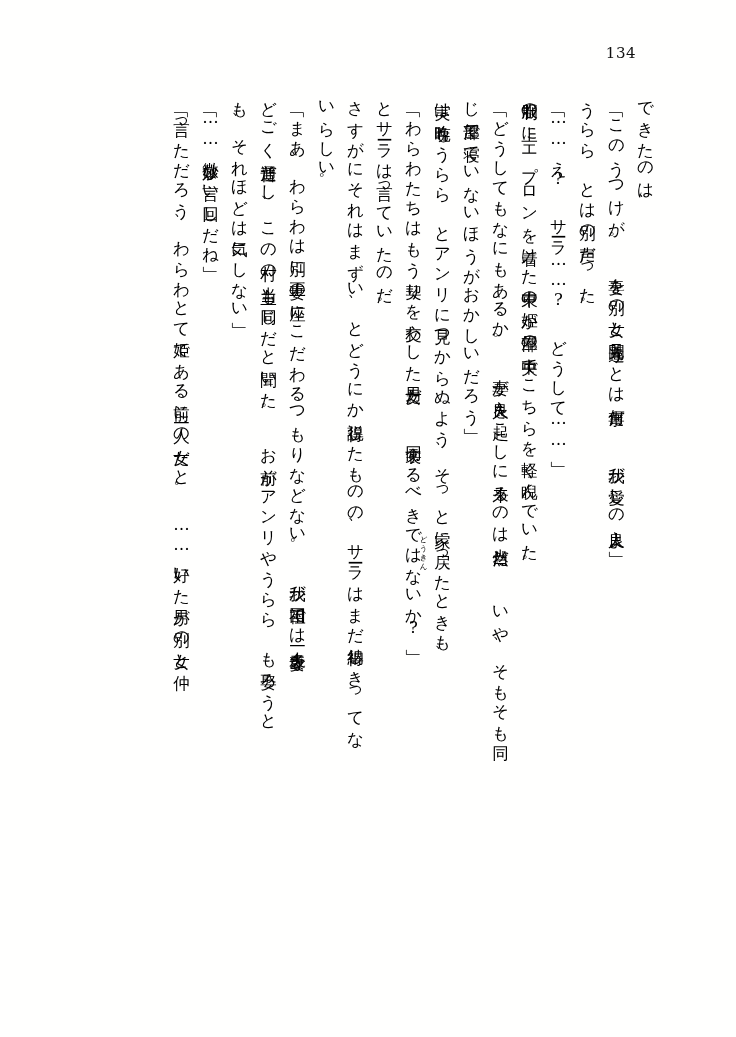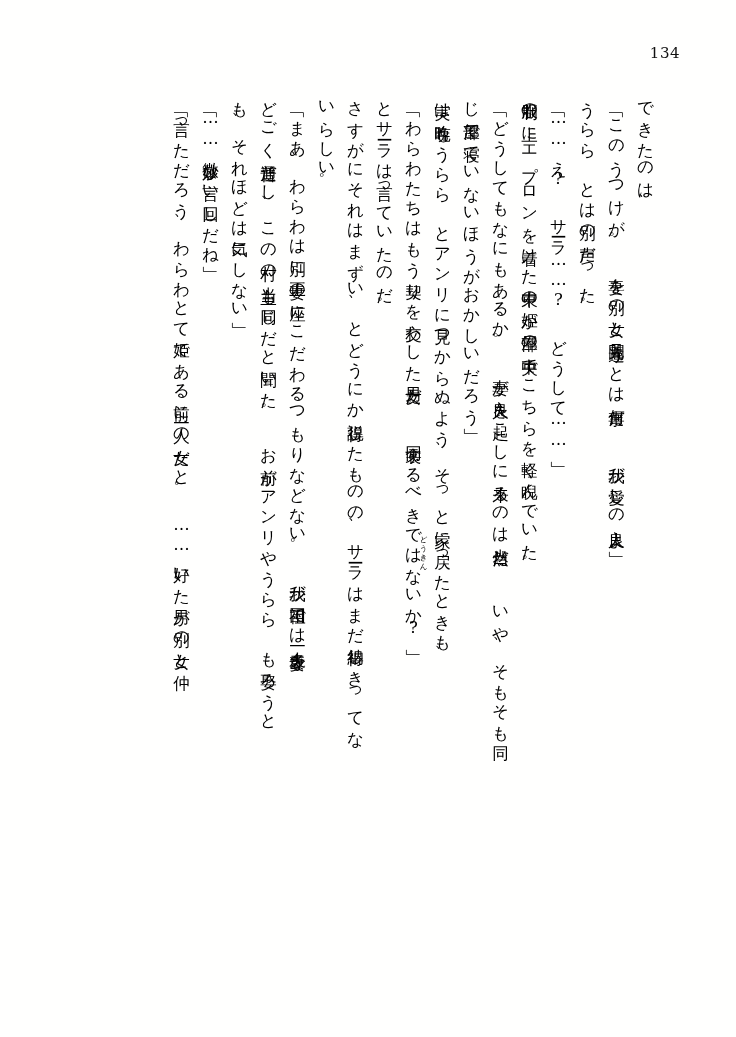--- a/index.html
+++ b/index.html
@@ -23,21 +23,20 @@
   .page-number {
     position: absolute;
     top: 44px;
     left: 0;
     width: 636px;
     text-align: right;
     font-size: 15px;
     font-family: "DejaVu Serif", "Liberation Serif", serif;
     letter-spacing: 0.5px;
     color: #111;
-    padding-left: 44px;
   }
   .text-body {
     position: absolute;
     top: 90px;
     left: 60px;
     width: 600px;
     height: 900px;
     display: flex;
     flex-direction: row-reverse;
     justify-content: flex-start;

